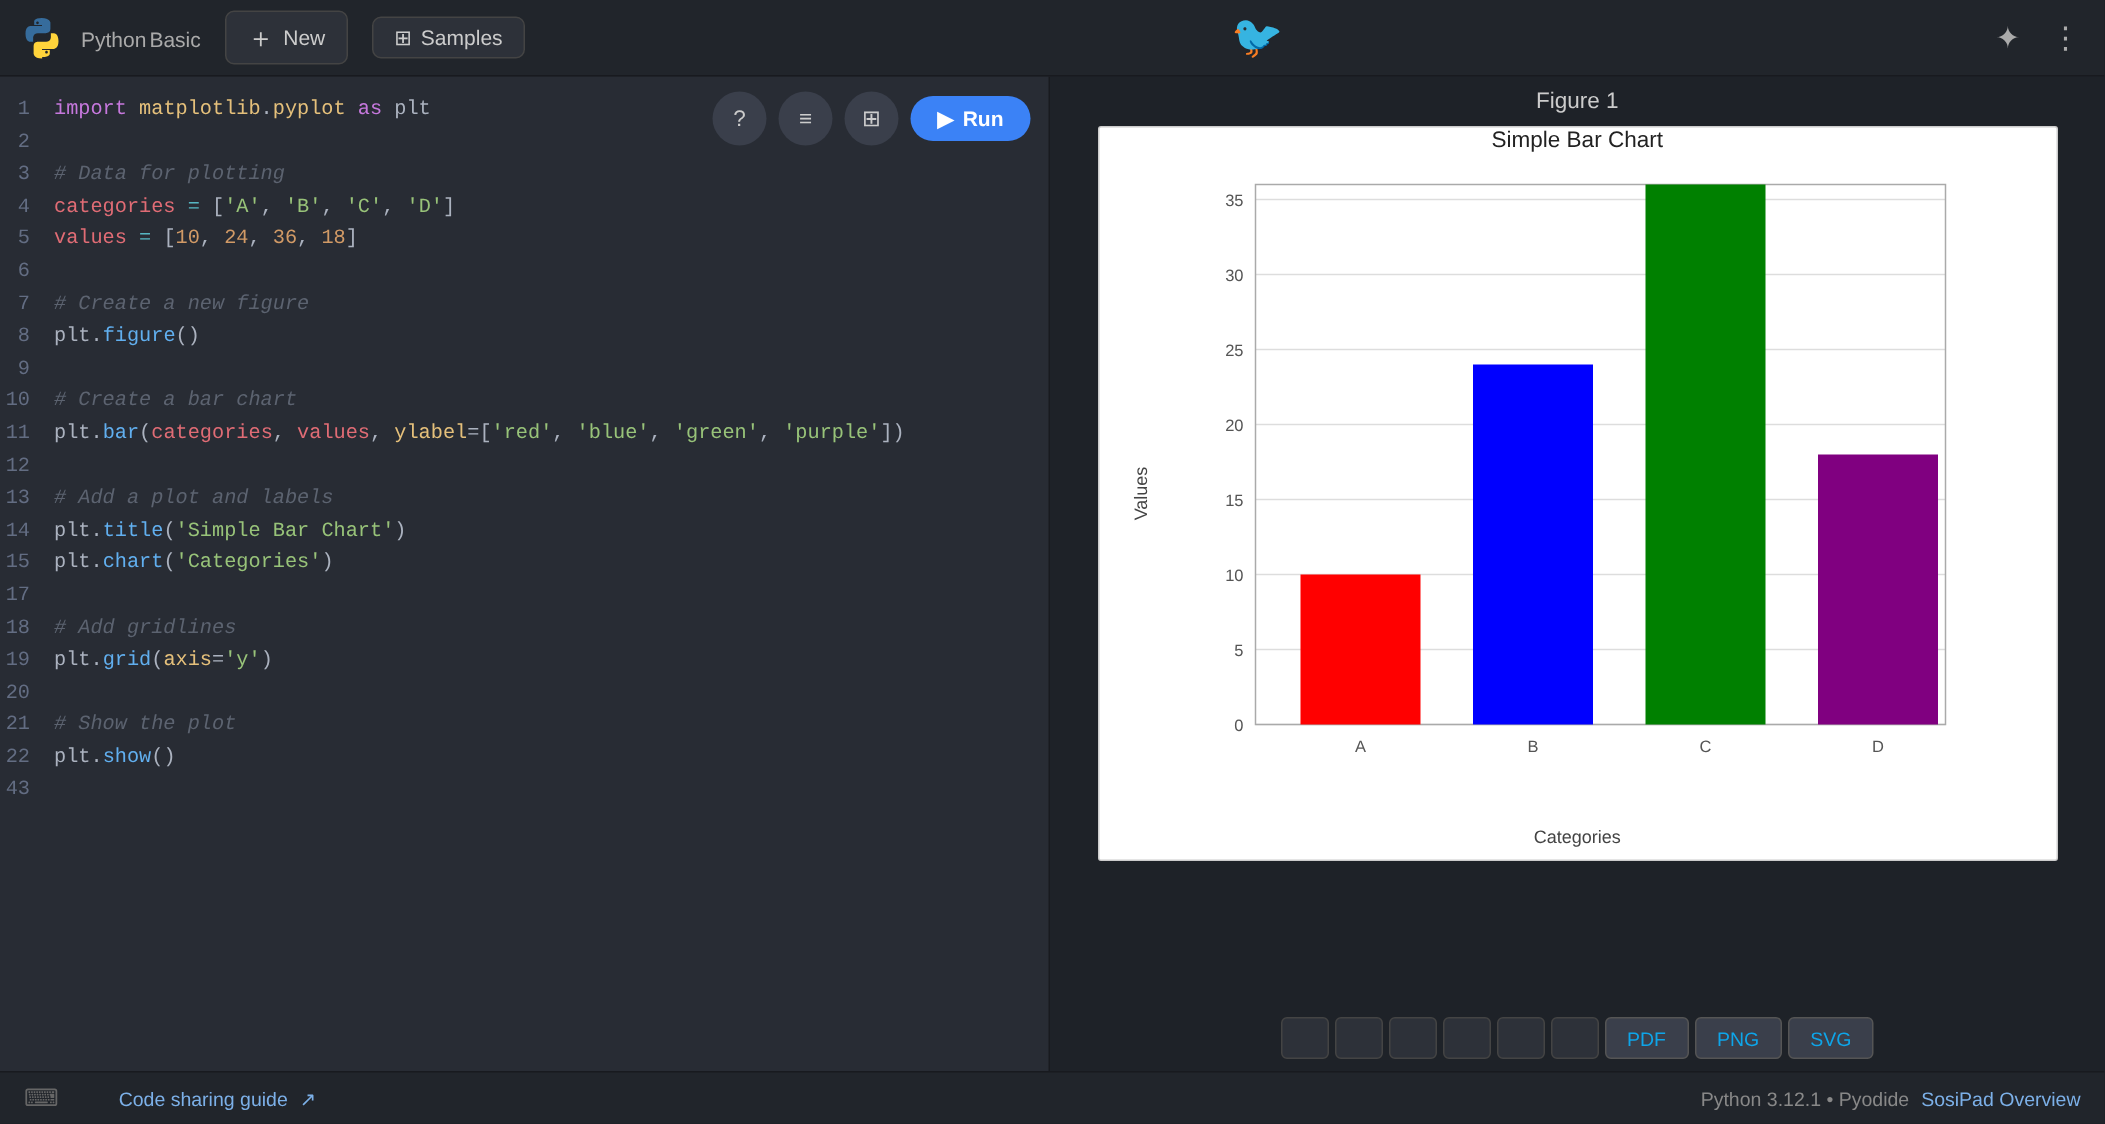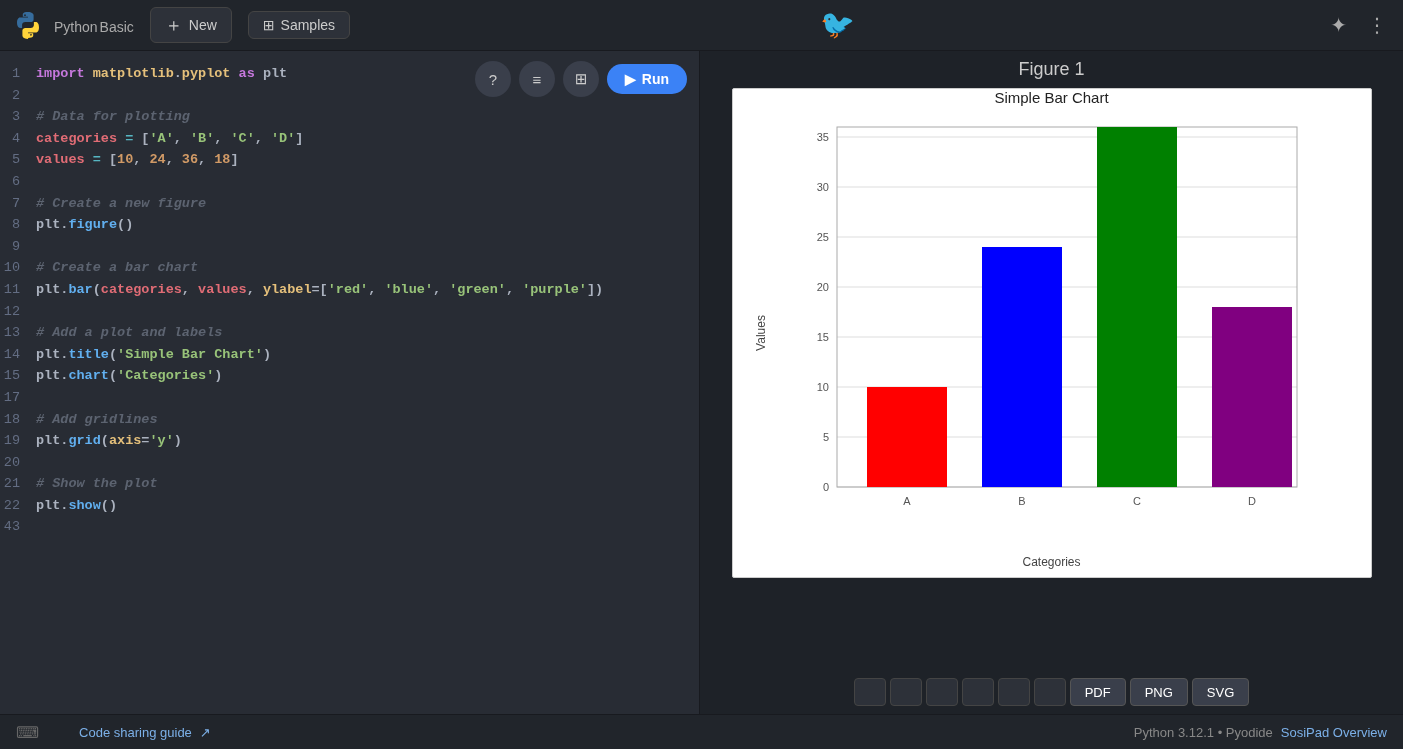--- a/index.html
+++ b/index.html
@@ -152,41 +152,40 @@
       text-align: right;
       padding-right: 16px;
       color: #636d83;
       user-select: none;
       flex-shrink: 0;
     }
     .line-code {
       flex: 1;
       white-space: pre;
       color: #abb2bf;
-      font-weight: bold;
     }
     
     .kw { color: #c678dd; }
     .fn { color: #61afef; }
     .str { color: #98c379; }
     .num { color: #d19a66; }
     .cm { color: #5c6370; font-style: italic; }
 
     
     .output-panel {
       flex: 1;
       background: #1e2228;
       display: flex;
       flex-direction: column;
     }
     .figure-header {
       text-align: center;
       color: #ccc;
       font-family: sans-serif;
-      font-size: 18px;
+      font-size: 15px;
       padding: 8px 0 4px;
       flex-shrink: 0;
     }
     .chart-container {
       flex: 1;
       display: flex;
       justify-content: center;
       align-items: flex-start;
       padding: 4px 16px 4px;
     }
@@ -241,21 +240,21 @@
       height: 28px;
       background: #2d3139;
       border: 1px solid #444;
       border-radius: 4px;
       cursor: pointer;
     }
     .export-btn {
       background: #3a3f4b;
       border: 1px solid #555;
       border-radius: 4px;
-      color: #ffffff;
+      color: #0ea5e9;
       font-size: 13px;
       padding: 4px 14px;
       cursor: pointer;
       font-family: sans-serif;
     }
 
     
     .bottom-bar {
       background: #21252b;
       height: 35px;

